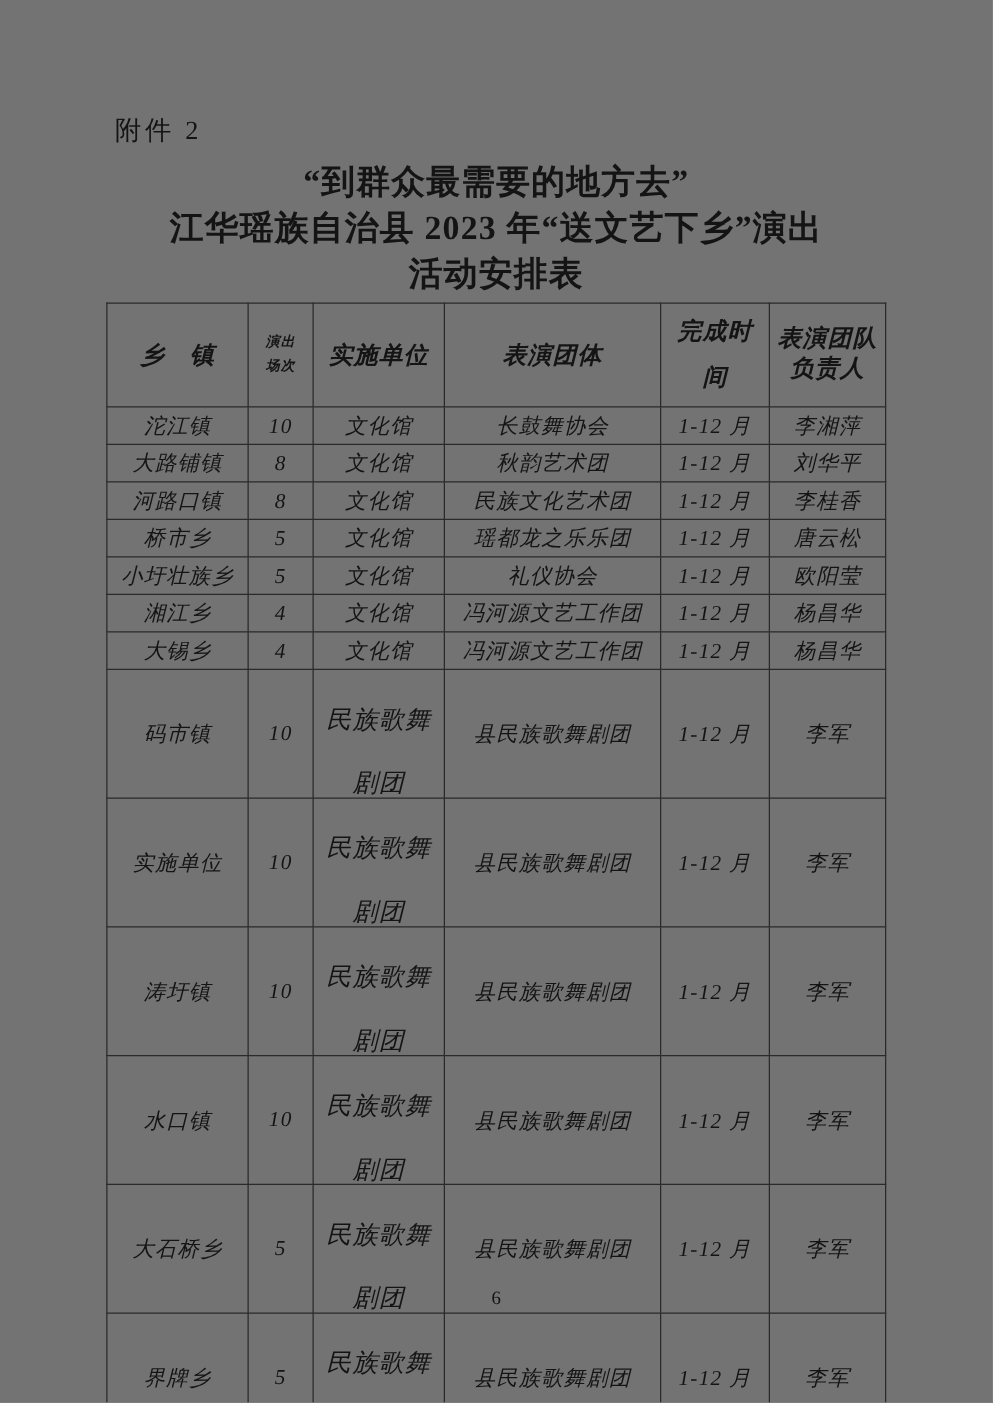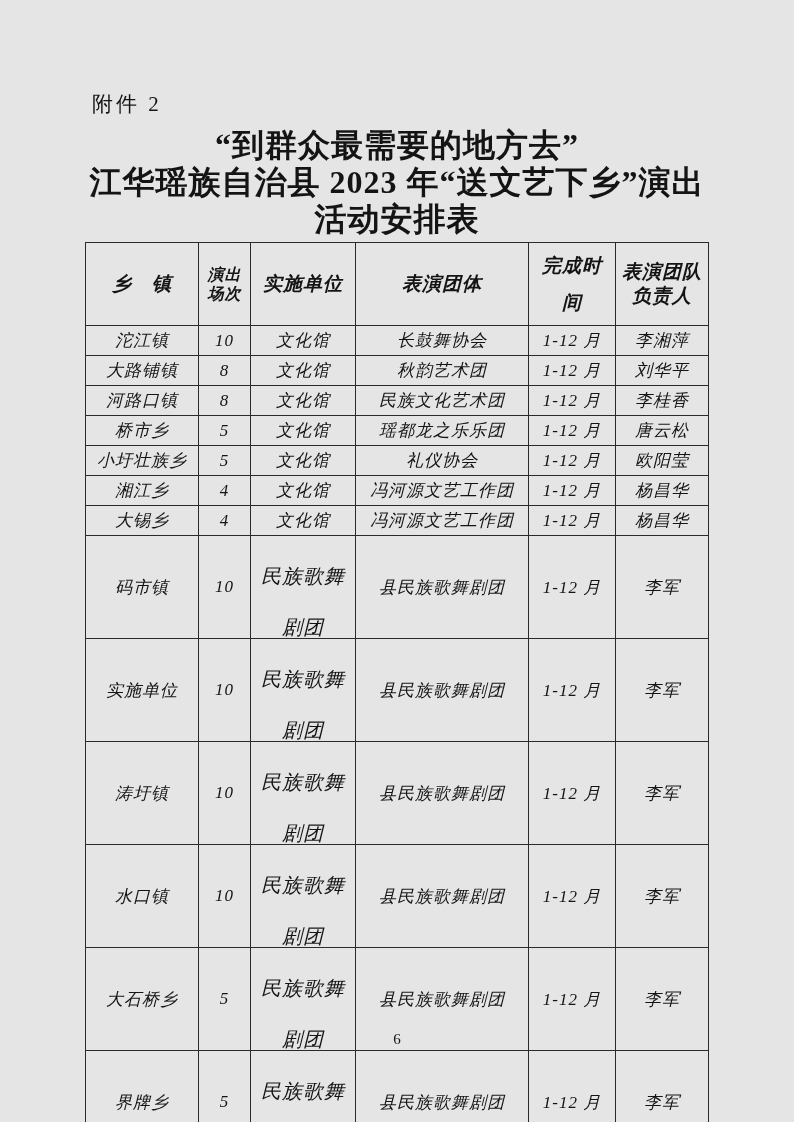--- a/index.html
+++ b/index.html
@@ -2,40 +2,40 @@
 <html><head>
 <meta charset="utf-8">
 <style>
   * { margin: 0; padding: 0; box-sizing: border-box; }
   html, body { background: #888; }
   .page {
     position: relative;
     width: 794px;
     height: 1122px;
     margin: 0 auto;
-    background: #e5e5e5;
+    background: #737373;
     color: #141414;
     font-family: "Liberation Serif", serif;
     overflow: hidden;
   }
   .attachment {
     position: absolute;
     left: 92px;
     top: 90px;
     font-size: 21px;
     letter-spacing: 3px;
   }
   .doc-title {
     position: absolute;
     top: 127px;
     left: 0;
     width: 100%;
     text-align: center;
     font-weight: bold;
-    font-size: 32px;
+    font-size: 27px;
     line-height: 37px;
     letter-spacing: 1px;
   }
   table.schedule {
     position: absolute;
     left: 85px;
     top: 242px;
     width: 623px;
     border-collapse: collapse;
     table-layout: fixed;
@@ -49,21 +49,21 @@
     overflow: hidden;
   }
   .schedule thead th {
     font-family: "Liberation Sans", sans-serif;
     font-weight: bold;
     font-size: 19px;
     height: 83px;
     letter-spacing: 1px;
   }
   .schedule thead th .hl { display: block; line-height: 24px; }
-  .schedule thead th.small-head { font-size: 16px; }
+  .schedule thead th.small-head { font-size: 11px; }
   .schedule thead th.small-head .hl { line-height: 19px; }
   .schedule thead th.spread .hl { line-height: 37px; }
   .schedule tbody td {
     font-size: 17px;
     letter-spacing: 1px;
   }
   .schedule tbody tr.short td { height: 30px; text-align: center; }
   .schedule tbody tr.tall td { height: 54px; }
   .schedule tbody td .ul { display: block; line-height: 22px; font-size: 20px; margin-top: 29px; }
   .schedule tfoot td {

